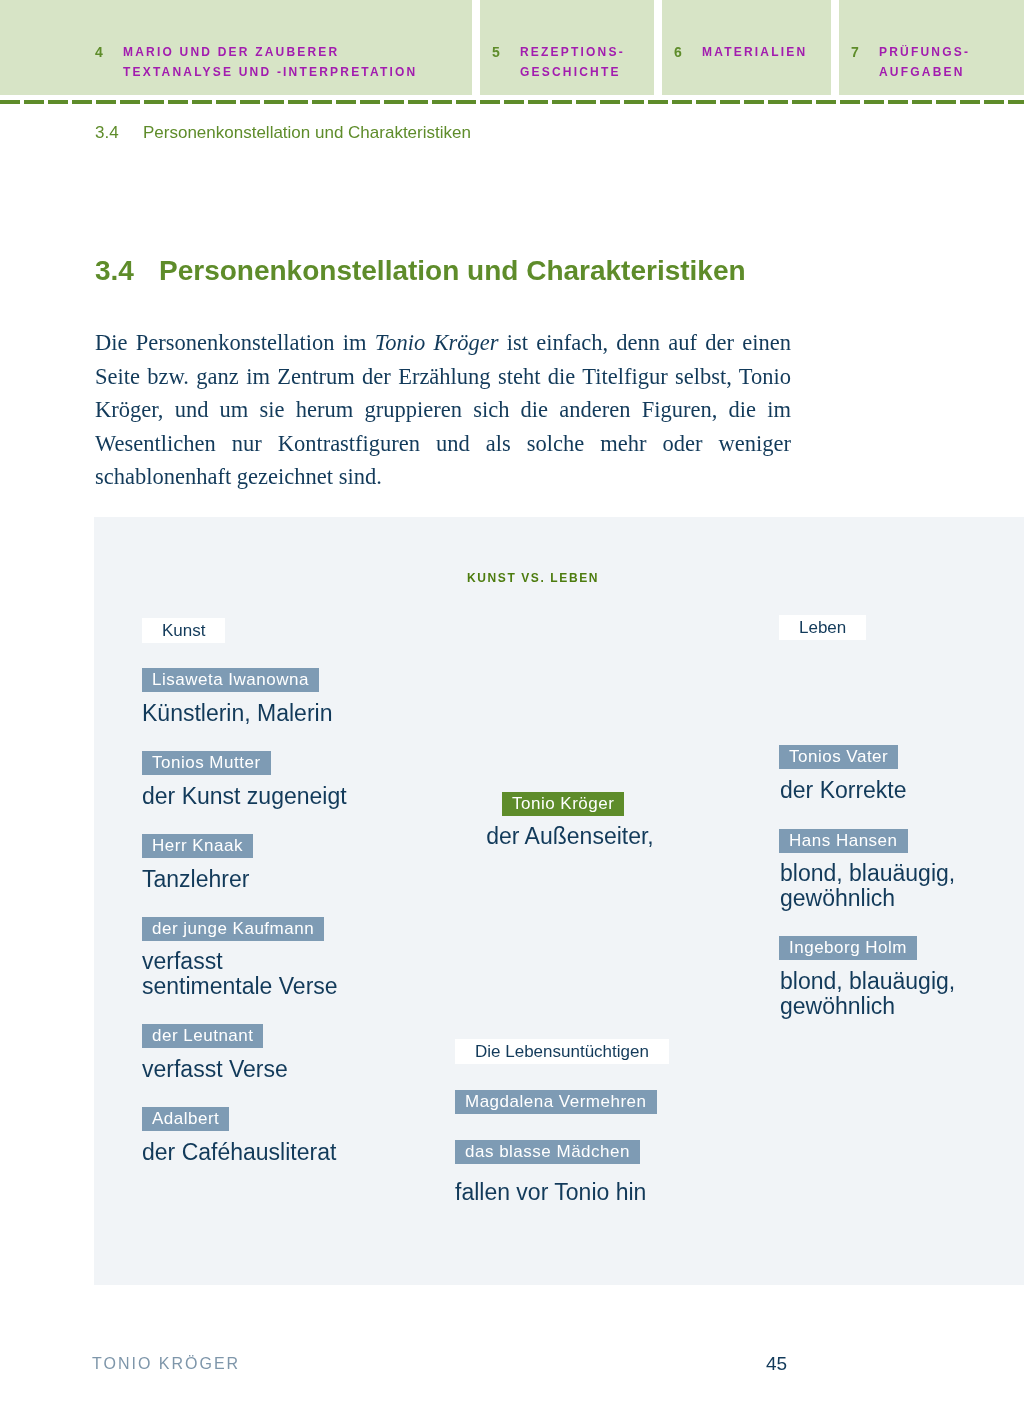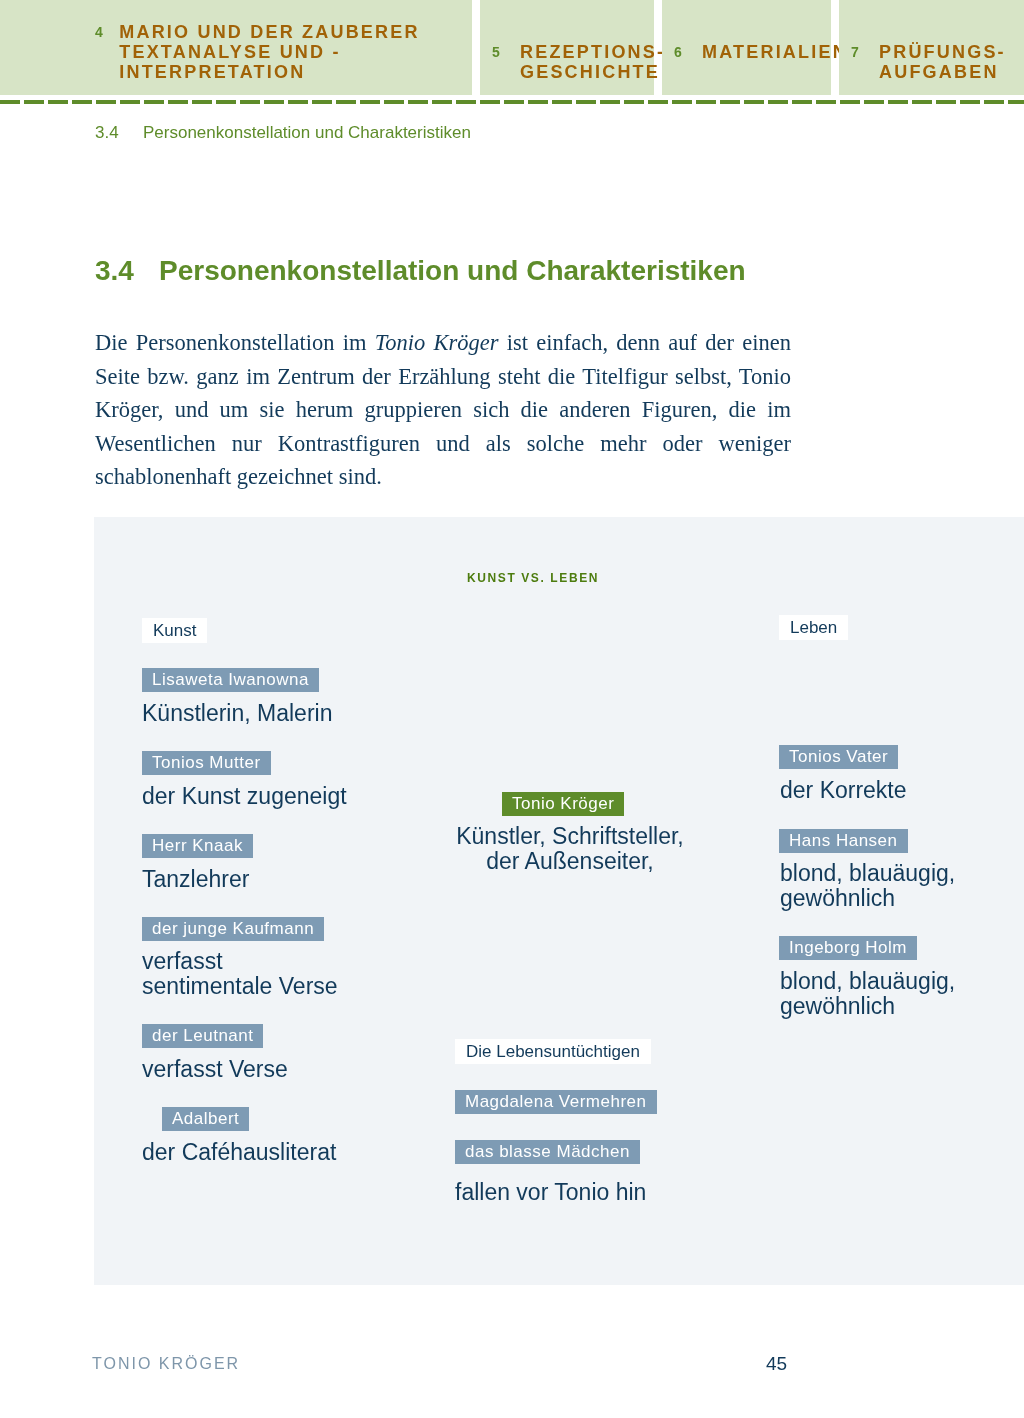--- a/index.html
+++ b/index.html
@@ -2,33 +2,33 @@
 <html><head>
 <meta charset="utf-8">
 <style>
   html, body { margin:0; padding:0; }
   body { width:1024px; height:1418px; background:#ffffff; position:relative; overflow:hidden;
          font-family:"Liberation Sans", sans-serif; color:#123a5a; }
   .tabs { position:absolute; left:0; top:0; width:1024px; height:96px; }
   .tab { position:absolute; top:0; height:95px; background:#d7e4c6; box-sizing:border-box; }
   .tab-inner { position:absolute; bottom:13px; display:flex; gap:0; }
   .tab-num { color:#5e8c2a; font-size:14px; letter-spacing:2px; font-weight:bold; width:28px; line-height:20px; }
-  .tab-label { color:#a16207; font-size:18px; letter-spacing:2.2px; font-weight:bold; line-height:20px; white-space:pre-line; }
+  .tab-label { color:#a21caf; font-size:12px; letter-spacing:2.2px; font-weight:bold; line-height:20px; white-space:pre-line; }
   .dashes { position:absolute; left:0; top:100px; width:1024px; height:4px;
             background:repeating-linear-gradient(90deg,#5e8c2a 0 20px, transparent 20px 24px); }
   .running-head { position:absolute; left:95px; top:123px; font-size:17px; color:#5e8c2a; display:flex; }
   .running-head .num { width:48px; }
   .h1 { position:absolute; left:95px; top:255px; font-size:28px; font-weight:bold; color:#5e8c2a; display:flex; }
   .h1 .num { width:64px; }
   .intro { position:absolute; left:95px; top:326px; width:696px; font-family:"Liberation Serif", serif;
            font-size:22.5px; line-height:33.5px; color:#123a5a; text-align:justify; }
   .intro em { font-style:italic; }
   .panel { position:absolute; left:94px; top:517px; width:930px; height:768px; background:#f1f4f7; }
   .panel-title { position:absolute; left:467px; top:571px; font-size:12px; font-weight:bold; letter-spacing:1.6px; color:#4d7c0f; }
-  .cat { position:absolute; background:#ffffff; color:#123a5a; font-size:17px; padding:3px 11px; line-height:19px; }
+  .cat { position:absolute; background:#ffffff; color:#123a5a; font-size:17px; padding:3px 20px; line-height:19px; }
   .name { position:absolute; background:#7e9bb4; color:#ffffff; font-size:17px; padding:2px 10px; line-height:20px; letter-spacing:0.5px; }
   .name.center { background:#5e8c2a; }
   .desc { position:absolute; font-size:23px; line-height:25px; color:#123a5a; }
   .desc.c { text-align:center; }
   .footer-title { position:absolute; left:92px; top:1355px; font-size:16px; letter-spacing:2px; color:#7e96aa; }
   .page-num { position:absolute; left:766px; top:1353px; font-size:19px; color:#123a5a; }
 </style>
 </head>
 <body>
 
@@ -89,26 +89,25 @@
 <div class="name" style="left:142px;top:834px;">Herr Knaak</div>
 <div class="desc" style="left:142px;top:867px;">Tanzlehrer</div>
 
 <div class="name" style="left:142px;top:917px;">der junge Kaufmann</div>
 <div class="desc" style="left:142px;top:949px;white-space:pre-line;">verfasst
 sentimentale Verse</div>
 
 <div class="name" style="left:142px;top:1024px;">der Leutnant</div>
 <div class="desc" style="left:142px;top:1057px;">verfasst Verse</div>
 
-<div class="name" style="left:142px;top:1107px;margin-left:20px;">Adalbert</div>
+<div class="name" style="left:142px;top:1107px;">Adalbert</div>
 <div class="desc" style="left:142px;top:1140px;">der Caféhausliterat</div>
 
 <div class="name center" style="left:502px;top:792px;">Tonio Kröger</div>
 <div class="desc c" style="left:440px;top:824px;width:260px;">
-  <div>Künstler, Schriftsteller,</div>
   <div>der Außenseiter,</div>
 </div>
 
 <div class="cat" style="left:455px;top:1039px;">Die Lebensuntüchtigen</div>
 <div class="name" style="left:455px;top:1090px;">Magdalena Vermehren</div>
 <div class="name" style="left:455px;top:1140px;">das blasse Mädchen</div>
 <div class="desc" style="left:455px;top:1180px;">fallen vor Tonio hin</div>
 
 <div class="cat" style="left:779px;top:615px;">Leben</div>
 

